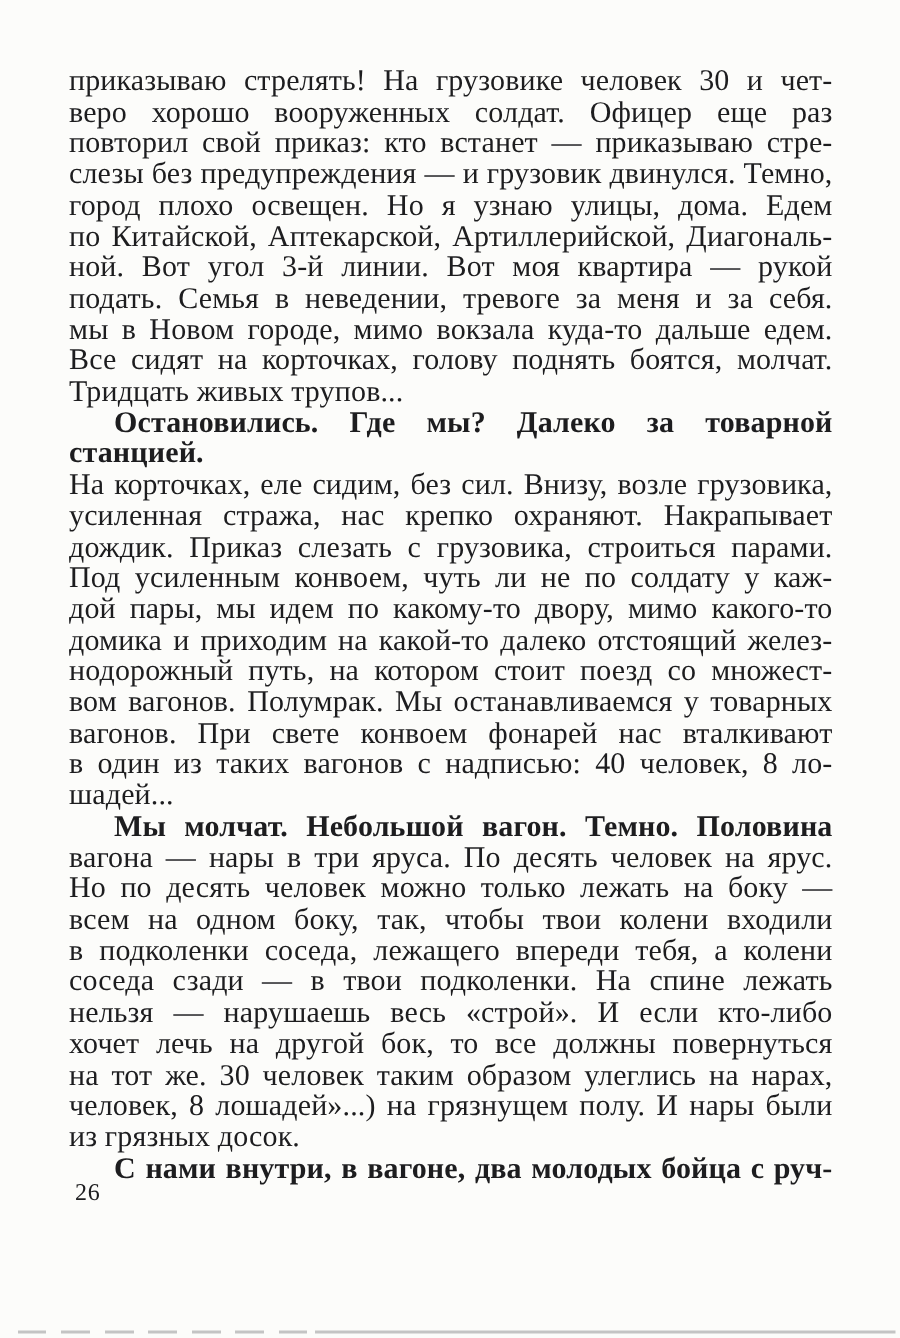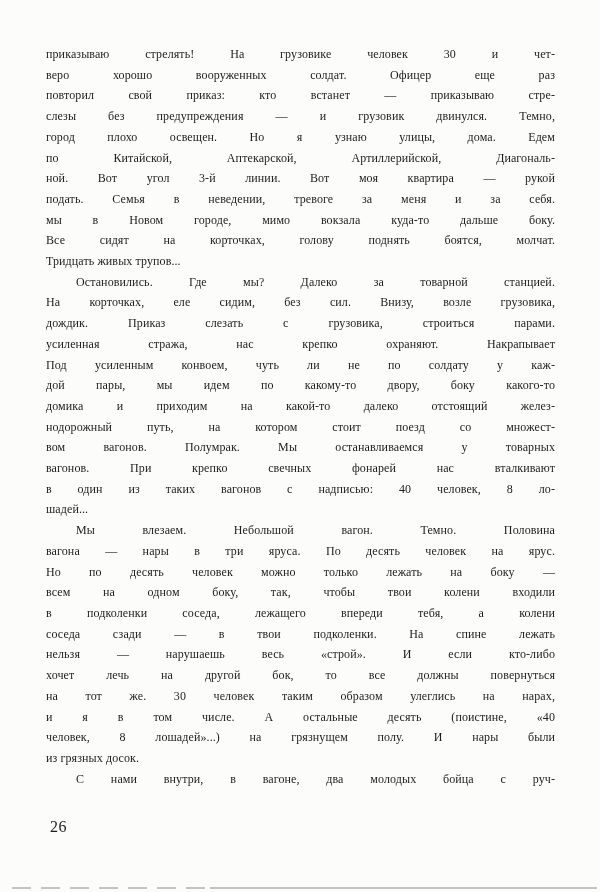--- a/index.html
+++ b/index.html
@@ -13,43 +13,44 @@
     overflow: hidden;
     background: var(--paper, #fcfcfa);
     font-family: "Liberation Serif", "DejaVu Serif", serif;
     color: var(--ink, #1d1d1f);
   }
   .text-block {
     position: absolute;
     left: 46px;
     top: 44px;
     width: 509px;
-    font-size: 12px;
+    font-size: 20px;
     line-height: 20.7px;
     letter-spacing: 0.1px;
   }
   .paragraph {
     margin: 0;
     padding: 0;
   }
   .line {
     text-align: justify;
     text-align-last: justify;
     white-space: normal;
   }
   .line.flush {
     text-align-last: left;
   }
   .line.indent {
     text-indent: 30px;
+    font-weight: bold;
   }
   .page-number {
     position: absolute;
     left: 50px;
-    top: 818px;
+    top: 787px;
     font-size: 16px;
     letter-spacing: 0.5px;
   }
   .scan-edge-dashes {
     position: absolute;
     left: 12px;
     top: 887px;
     width: 198px;
     height: 2px;
     background: repeating-linear-gradient(
@@ -73,49 +74,48 @@
 <div class="text-block">
     <div class="paragraph">
       <div class="line">приказываю стрелять! На грузовике человек 30 и чет-</div>
       <div class="line">веро хорошо вооруженных солдат. Офицер еще раз</div>
       <div class="line">повторил свой приказ: кто встанет — приказываю стре-</div>
       <div class="line">слезы без предупреждения — и грузовик двинулся. Темно,</div>
       <div class="line">город плохо освещен. Но я узнаю улицы, дома. Едем</div>
       <div class="line">по Китайской, Аптекарской, Артиллерийской, Диагональ-</div>
       <div class="line">ной. Вот угол 3-й линии. Вот моя квартира — рукой</div>
       <div class="line">подать. Семья в неведении, тревоге за меня и за себя.</div>
-      <div class="line">мы в Новом городе, мимо вокзала куда-то дальше боку.</div>
+      <div class="line">мы в Новом городе, мимо вокзала куда-то дальше едем.</div>
       <div class="line">Все сидят на корточках, голову поднять боятся, молчат.</div>
       <div class="line flush">Тридцать живых трупов...</div>
     </div>
     <div class="paragraph">
       <div class="line indent">Остановились. Где мы? Далеко за товарной станцией.</div>
       <div class="line">На корточках, еле сидим, без сил. Внизу, возле грузовика,</div>
+      <div class="line">усиленная стража, нас крепко охраняют. Накрапывает</div>
       <div class="line">дождик. Приказ слезать с грузовика, строиться парами.</div>
-      <div class="line">усиленная стража, нас крепко охраняют. Накрапывает</div>
       <div class="line">Под усиленным конвоем, чуть ли не по солдату у каж-</div>
-      <div class="line">дой пары, мы идем по какому-то двору, боку какого-то</div>
+      <div class="line">дой пары, мы идем по какому-то двору, мимо какого-то</div>
       <div class="line">домика и приходим на какой-то далеко отстоящий желез-</div>
       <div class="line">нодорожный путь, на котором стоит поезд со множест-</div>
       <div class="line">вом вагонов. Полумрак. Мы останавливаемся у товарных</div>
-      <div class="line">вагонов. При крепко свечных фонарей нас вталкивают</div>
+      <div class="line">вагонов. При свете конвоем фонарей нас вталкивают</div>
       <div class="line">в один из таких вагонов с надписью: 40 человек, 8 ло-</div>
       <div class="line flush">шадей...</div>
     </div>
     <div class="paragraph">
-      <div class="line indent">Мы влезаем. Небольшой вагон. Темно. Половина</div>
+      <div class="line indent">Мы молчат. Небольшой вагон. Темно. Половина</div>
       <div class="line">вагона — нары в три яруса. По десять человек на ярус.</div>
       <div class="line">Но по десять человек можно только лежать на боку —</div>
       <div class="line">всем на одном боку, так, чтобы твои колени входили</div>
       <div class="line">в подколенки соседа, лежащего впереди тебя, а колени</div>
       <div class="line">соседа сзади — в твои подколенки. На спине лежать</div>
       <div class="line">нельзя — нарушаешь весь «строй». И если кто-либо</div>
       <div class="line">хочет лечь на другой бок, то все должны повернуться</div>
       <div class="line">на тот же. 30 человек таким образом улеглись на нарах,</div>
-      <div class="line">и я в том числе. А остальные десять (поистине, «40</div>
       <div class="line">человек, 8 лошадей»...) на грязнущем полу. И нары были</div>
       <div class="line flush">из грязных досок.</div>
     </div>
     <div class="paragraph">
       <div class="line indent">С нами внутри, в вагоне, два молодых бойца с руч-</div>
     </div>
   </div>
 
 <div class="page-number">26</div>
 

